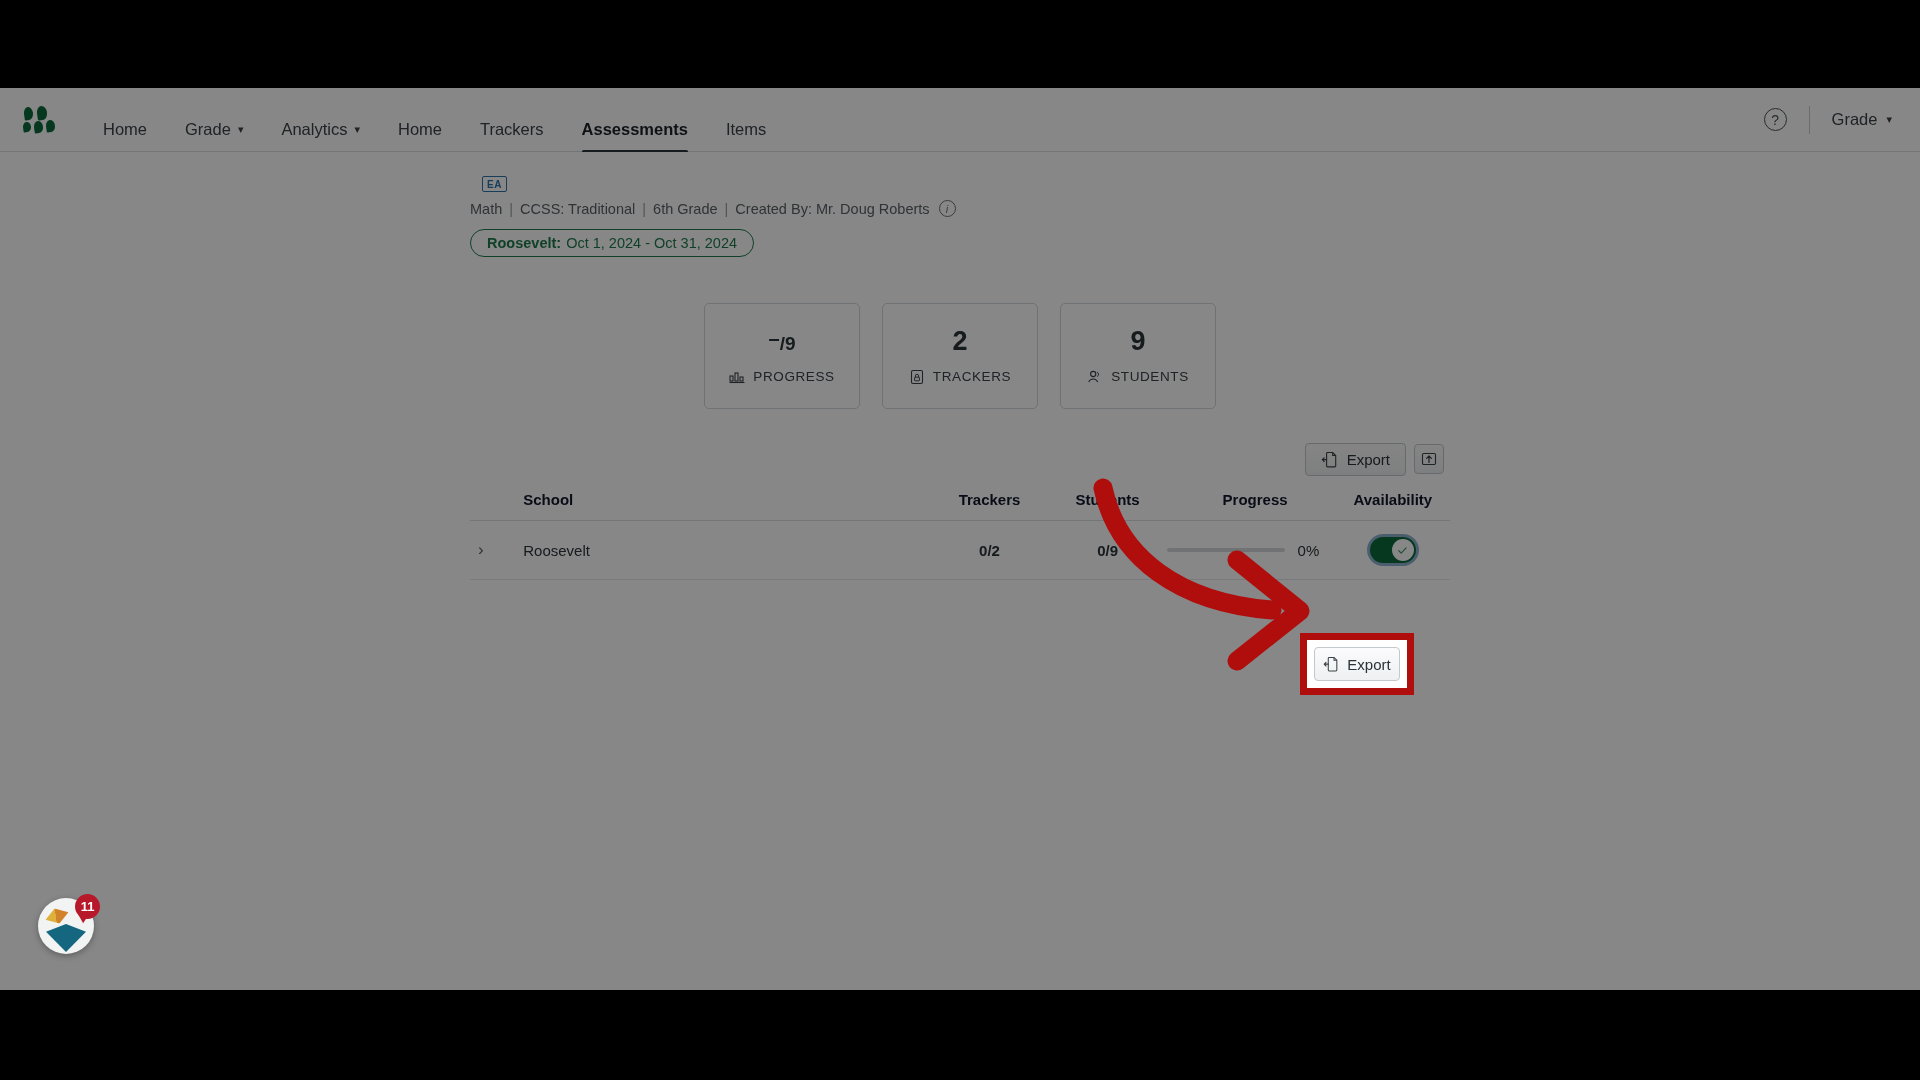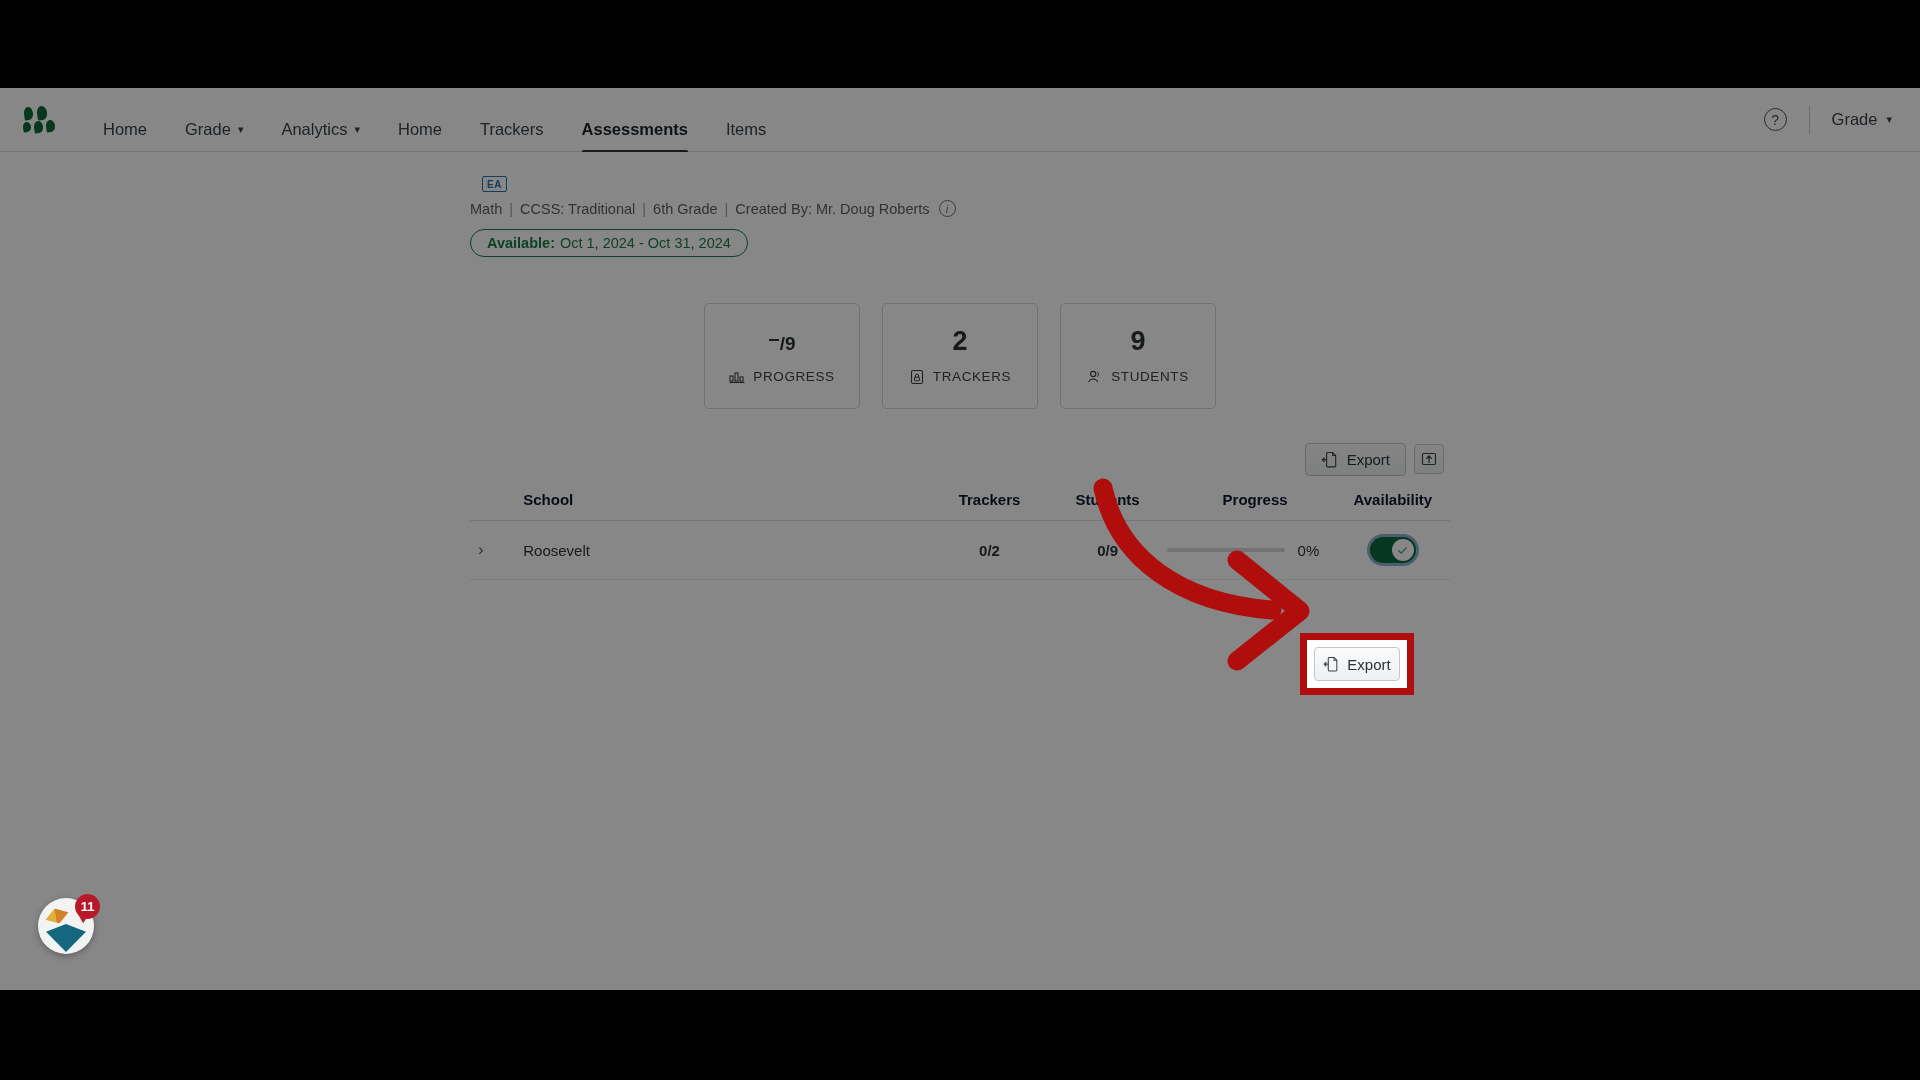--- a/index.html
+++ b/index.html
@@ -411,21 +411,21 @@
         <span class="sep">|</span>
         <span>6th Grade</span>
         <span class="sep">|</span>
         <span>Created By: Mr. Doug Roberts</span>
         <span class="info-circle">
           <span>i</span>
         </span>
       </div>
 
       <div id="avail-pill">
-        <span class="lbl">Available:</span>
+        <span class="lbl">Roosevelt:</span>
         <span>Oct 1, 2024 - Oct 31, 2024</span>
       </div>
 
 
       
       <div id="cards">
 
         <div class="card">
           <div class="big">
             <span class="dash">–</span><span class="slash9">/9</span>

